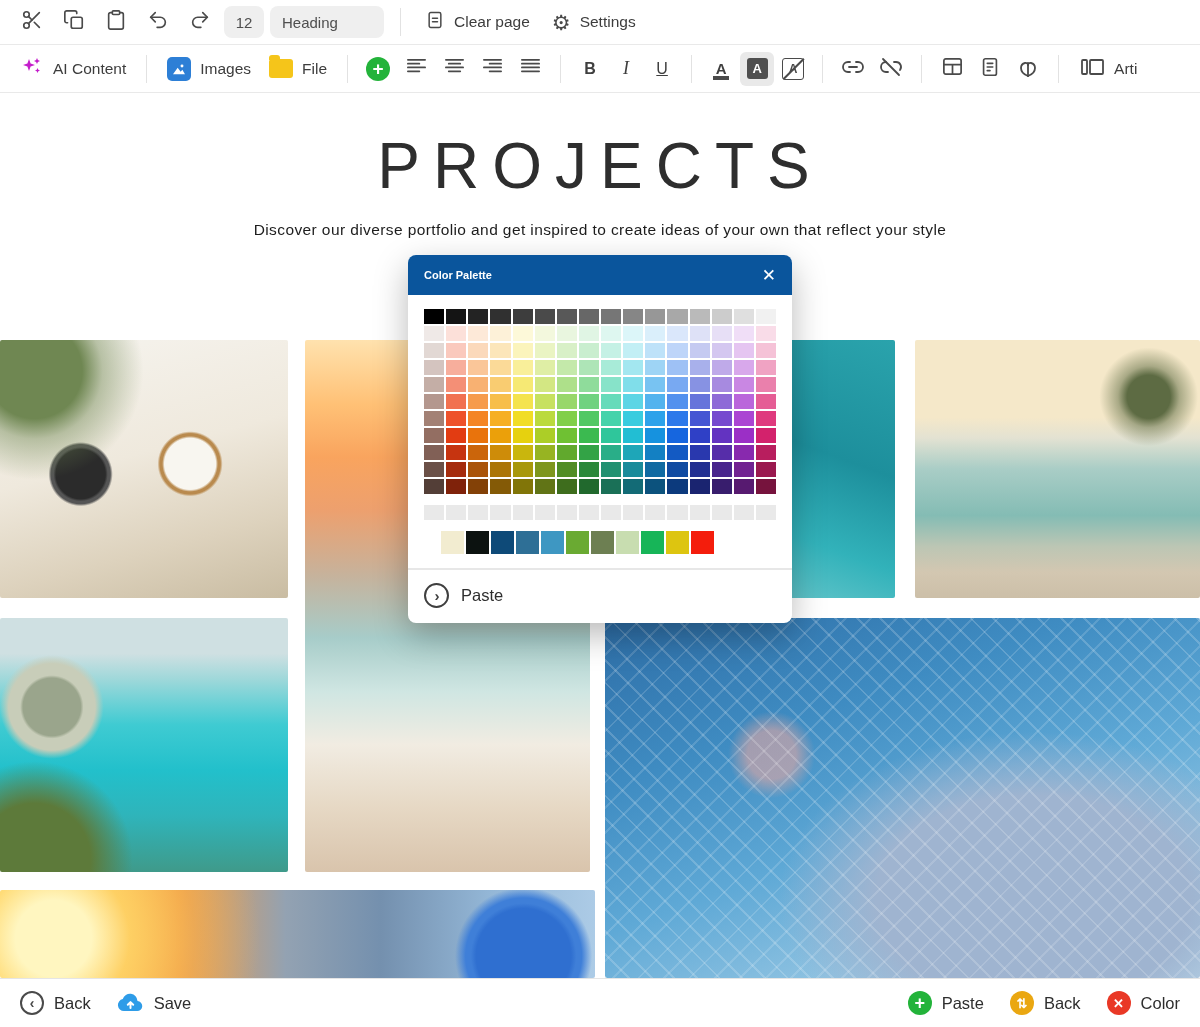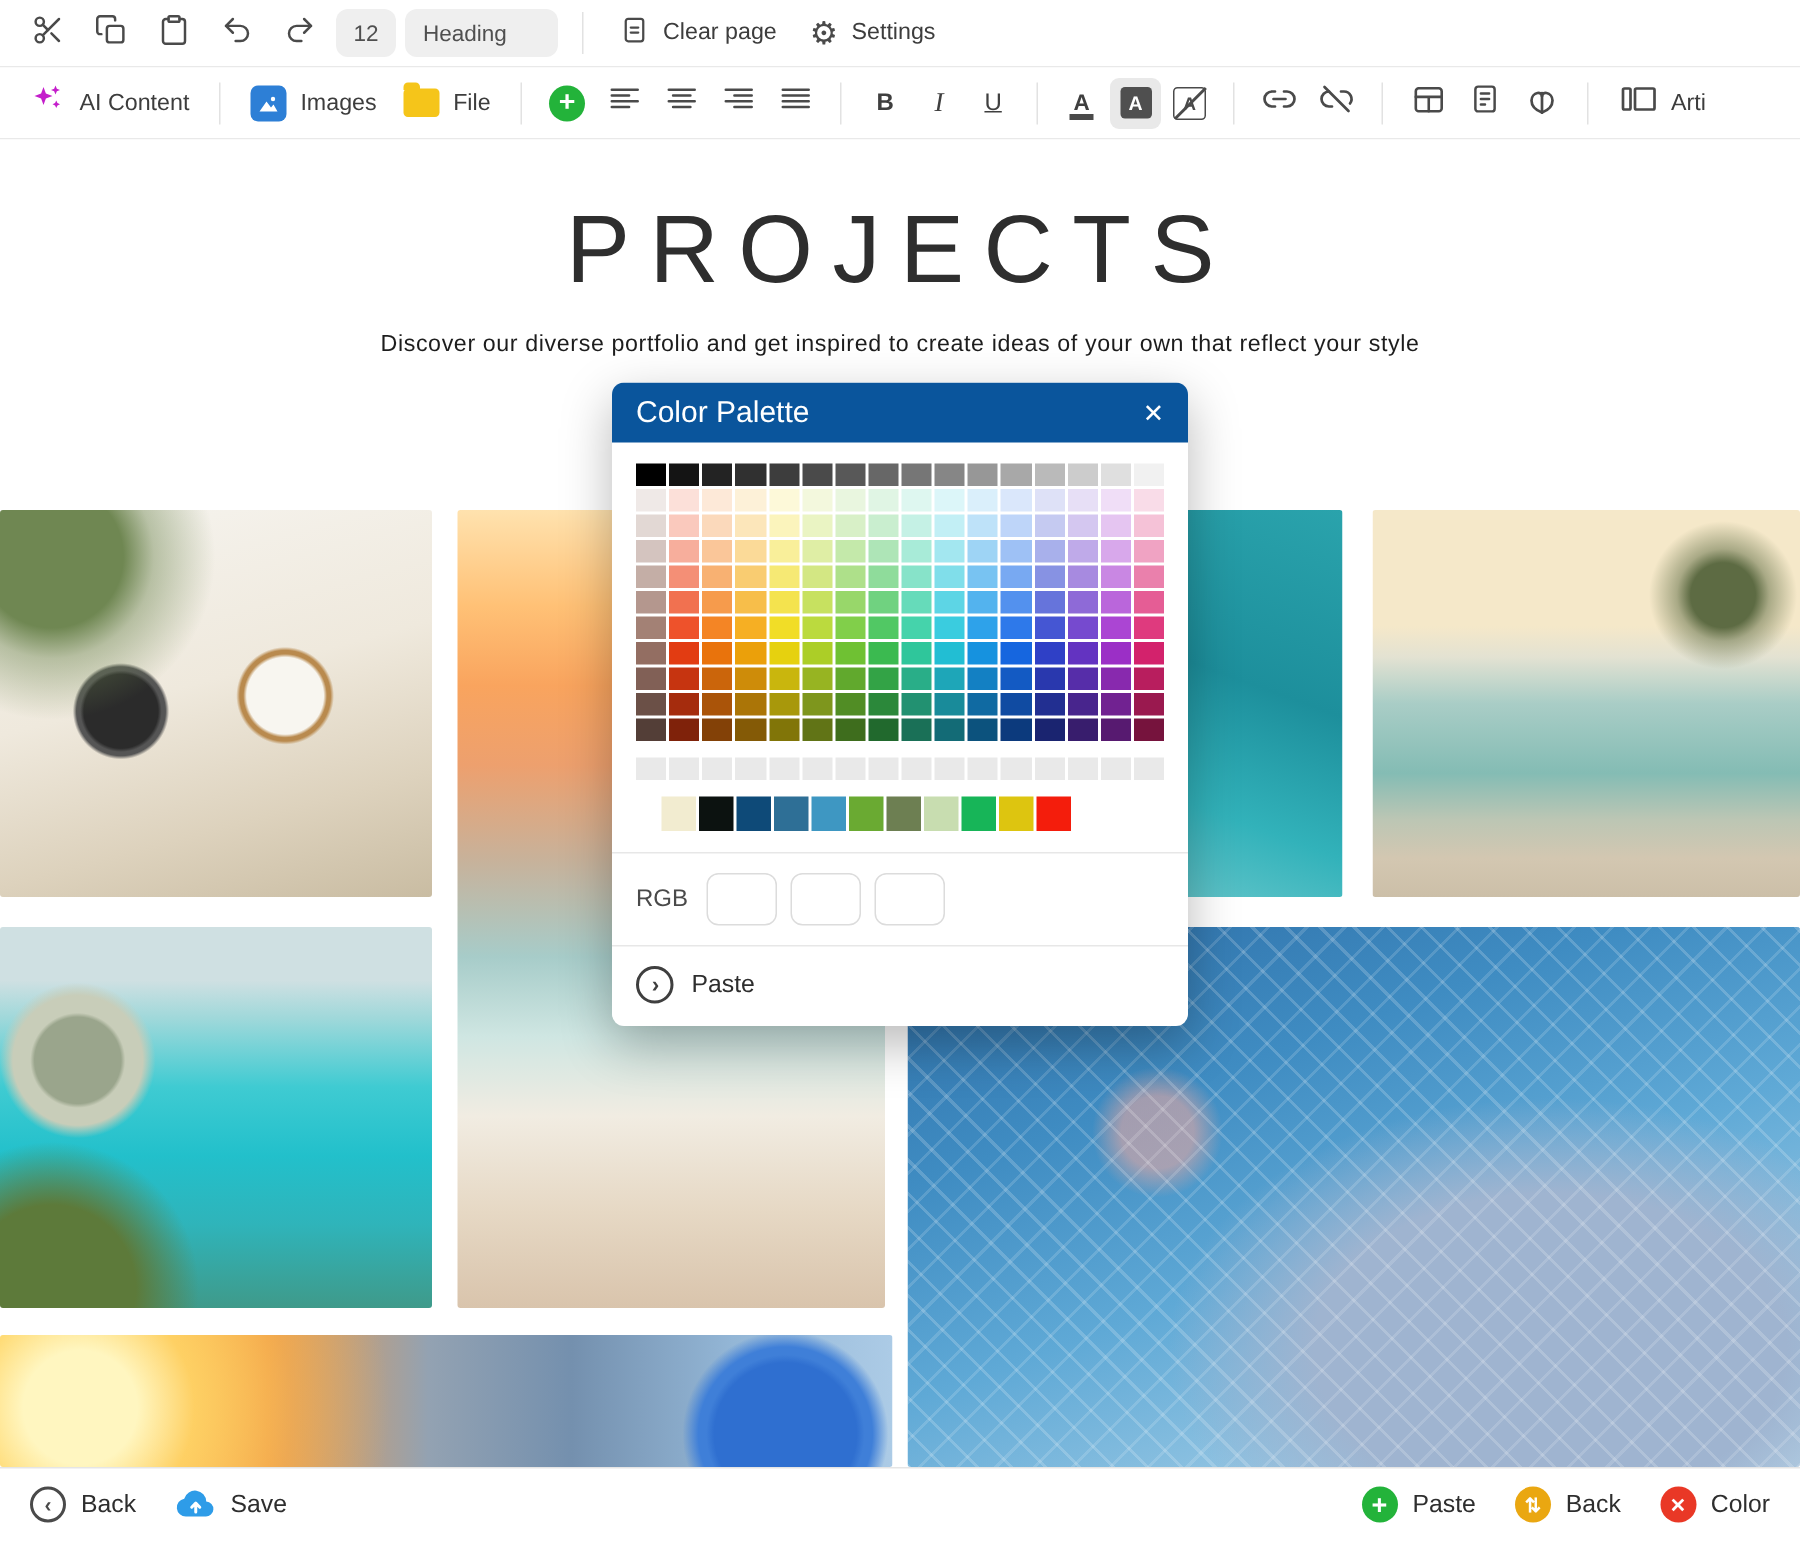--- a/index.html
+++ b/index.html
@@ -13,21 +13,21 @@
     padding:0 12px; border-bottom:1px solid #e9e9e9; background:#fff;
     white-space:nowrap; overflow:hidden; }
   .icon-btn { width:36px; height:36px; display:flex; align-items:center;
     justify-content:center; border-radius:6px; cursor:pointer; flex:0 0 auto; }
   .icon-btn svg { stroke:#4a4a4a; fill:none; stroke-width:1.8;
     stroke-linecap:round; stroke-linejoin:round; }
   .pill { background:#efefef; border-radius:8px; height:32px; display:flex;
     align-items:center; padding:0 12px; font-size:15px; color:#4f4f4f; }
   .pill.font  { width:212px; margin-left:8px; }
   .pill.size  { width:40px; justify-content:center; padding:0; }
-  .pill.style { width:102px; }
+  .pill.style { width:114px; }
   .vsep { width:1px; height:28px; background:#e2e2e2; margin:0 10px; flex:0 0 auto; }
   .label-btn { display:flex; align-items:center; gap:9px; font-size:15.5px;
     color:#3d3d3d; padding:0 8px; cursor:pointer; flex:0 0 auto; }
   .fmt-letter { font-size:16px; color:#3f3f3f; width:34px; height:34px;
     display:flex; align-items:center; justify-content:center; cursor:pointer; flex:0 0 auto;}
   .b { font-weight:bold; }
   .i { font-family:"Liberation Serif",serif; font-style:italic; font-size:18px; }
   .u { text-decoration:underline; }
   .a-color { position:relative; font-size:15px; font-weight:bold; }
   .a-color::after { content:""; position:absolute; left:9px; right:9px;
@@ -97,21 +97,21 @@
       radial-gradient(circle at 88% 75%, #2f6fd0 0 9%, #3f7fd8 10% 11%, transparent 13%),
       radial-gradient(circle at 9% 55%, #fff6c0 0 7%, rgba(255,214,104,.85) 14%, rgba(255,190,80,.4) 26%, transparent 38%),
       linear-gradient(90deg, #ffd96a 0%, #fdb84e 16%, #ec9a49 30%, #93a2b2 48%, #7490ae 64%, #93b6d6 82%, #accbe6 100%); }
 
   
   .dialog { position:absolute; left:408px; top:162px; width:384px; z-index:10;
     background:#fff; border-radius:8px; box-shadow:0 12px 34px rgba(0,0,0,.28);
     overflow:hidden; }
   .dialog-header { height:40px; background:var(--dialog-blue); color:#fff;
     display:flex; align-items:center; justify-content:space-between; padding:0 16px; }
-  .dialog-title { font-size:20px; font-weight:normal; }
+  .dialog-title { font-size:11px; font-weight:bold; }
   .dialog-close { font-size:17px; cursor:pointer; color:#fff; }
   .dialog-body { padding:14px 16px 0; }
   .pal-grid { display:grid; grid-template-columns:repeat(16,1fr); gap:2px; }
   .pal-cell { height:15px; cursor:pointer; }
   .pal-empty { margin-top:11px; }
   .swatch-row { display:flex; gap:2px; margin:11px 0 14px 17px; }
   .swatch { width:23px; height:23px; cursor:pointer; }
   .dlg-divider { height:1px; background:#e7e7e7; margin:0 -16px; }
   .rgb-row { display:flex; align-items:center; gap:9px; padding:13px 0; }
   .rgb-label { font-size:16px; color:#4a4a4a; margin-right:3px; }
@@ -555,26 +555,20 @@
           <div class="swatch" style="background: rgb(46, 111, 150);"></div>
           <div class="swatch" style="background: rgb(62, 151, 194);"></div>
           <div class="swatch" style="background: rgb(106, 170, 50);"></div>
           <div class="swatch" style="background: rgb(109, 127, 82);"></div>
           <div class="swatch" style="background: rgb(200, 221, 176);"></div>
           <div class="swatch" style="background: rgb(23, 181, 88);"></div>
           <div class="swatch" style="background: rgb(221, 197, 16);"></div>
           <div class="swatch" style="background: rgb(244, 29, 12);"></div>
         </div>
       <div class="dlg-divider"></div>
-      <div class="rgb-row">
-        <span class="rgb-label">RGB</span>
-        <input class="rgb-input" value="" style="">
-        <input class="rgb-input" value="" style="">
-        <input class="rgb-input" value="" style="">
-      </div>
       <div class="dlg-divider"></div>
     </div>
     <div class="paste-row">
       <span class="chev-circle">›</span>
       <span class="paste-label">Paste</span>
     </div>
   </div>
 </div>
 
 <div class="bottom-bar">

